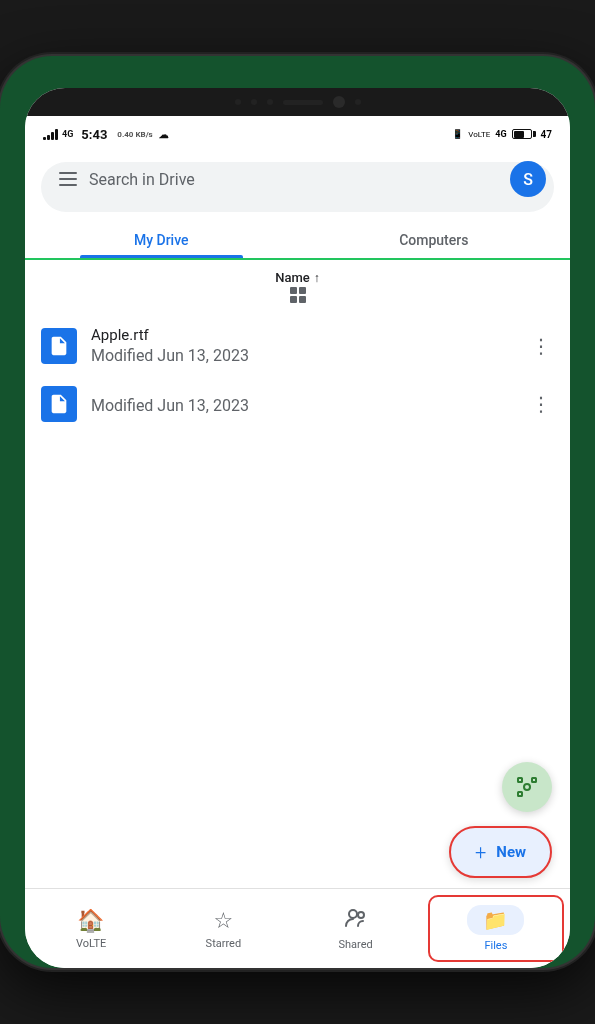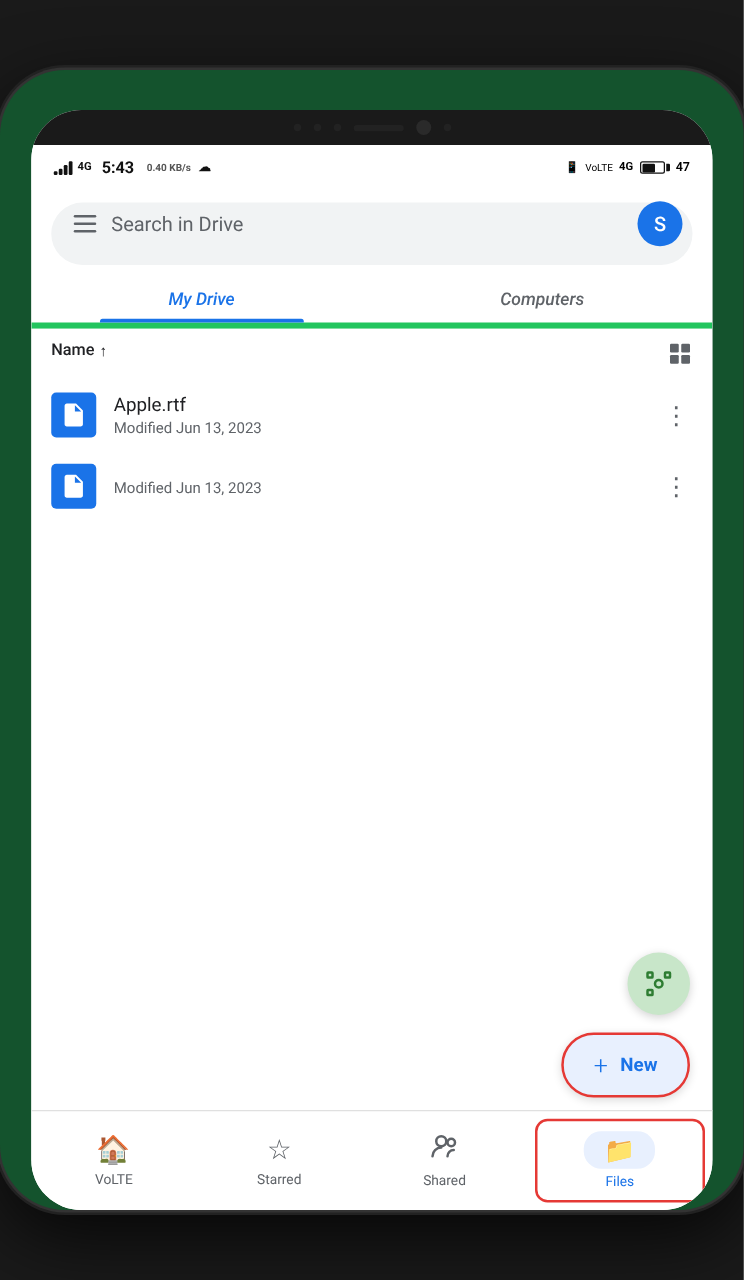--- a/index.html
+++ b/index.html
@@ -131,23 +131,22 @@
       align-items: center;
       justify-content: center;
       color: #fff;
       font-size: 16px;
       font-weight: 500;
       flex-shrink: 0;
     }
     
     .tabs {
       display: flex;
-      border-bottom: 5px solid #22c55e;
-      background: #fff;
-      font-style: italic;
+      border-bottom: 2px solid #22c55e;
+      background: #fff;
     }
     .tab {
       flex: 1;
       text-align: center;
       padding: 12px 0 10px;
       font-size: 14px;
       font-weight: 500;
       color: #5f6368;
       cursor: pointer;
       position: relative;
@@ -161,24 +160,25 @@
       bottom: 0;
       left: 20%;
       width: 60%;
       height: 3px;
       background: #1a73e8;
       border-radius: 2px 2px 0 0;
     }
     
     .sort-row {
       display: flex;
-      align-items: flex-start;
+      align-items: center;
       justify-content: space-between;
       padding: 10px 16px 6px;
       background: #fff;
+      flex-direction: column;
     }
     .sort-label {
       display: flex;
       align-items: center;
       gap: 4px;
       font-size: 13px;
       color: #202124;
       font-weight: 500;
     }
     .sort-arrow {
@@ -219,21 +219,21 @@
     }
     .file-info {
       flex: 1;
     }
     .file-name {
       font-size: 15px;
       color: #202124;
       font-weight: 400;
     }
     .file-modified {
-      font-size: 12px;
+      font-size: 16px;
       color: #5f6368;
       margin-top: 2px;
     }
     .file-menu {
       color: #5f6368;
       font-size: 20px;
       cursor: pointer;
       padding: 4px 2px;
       letter-spacing: 1px;
     }

